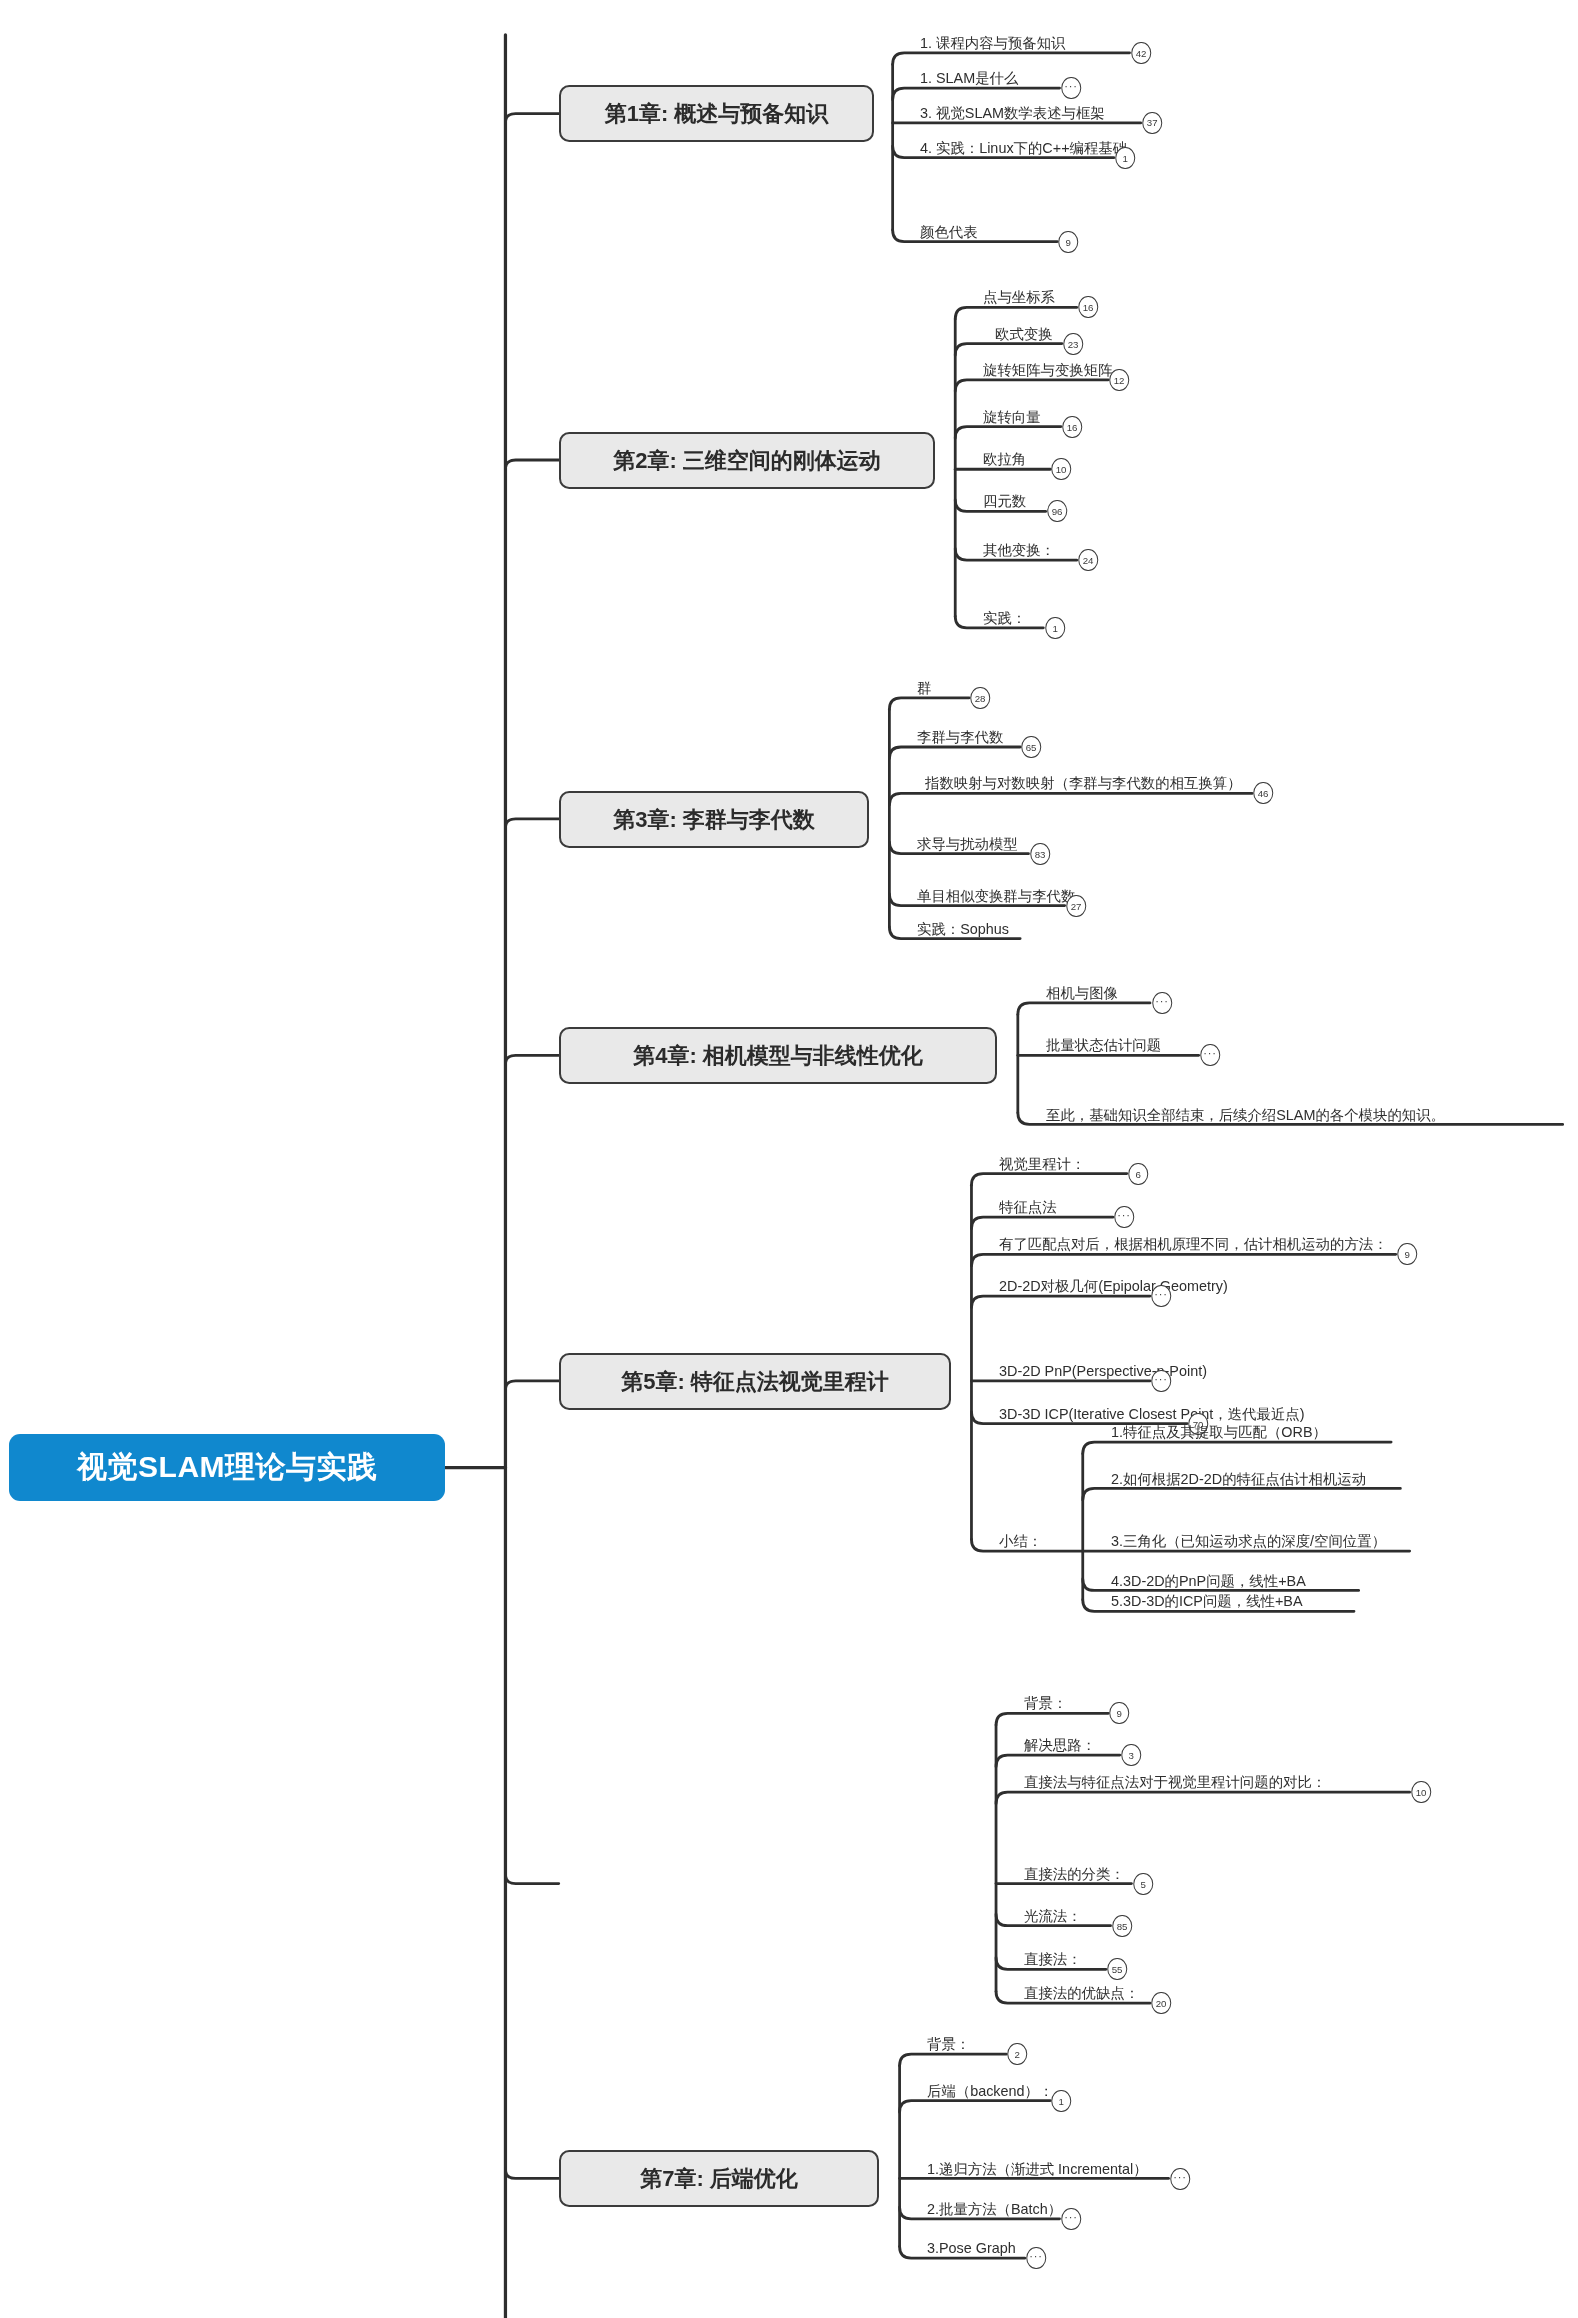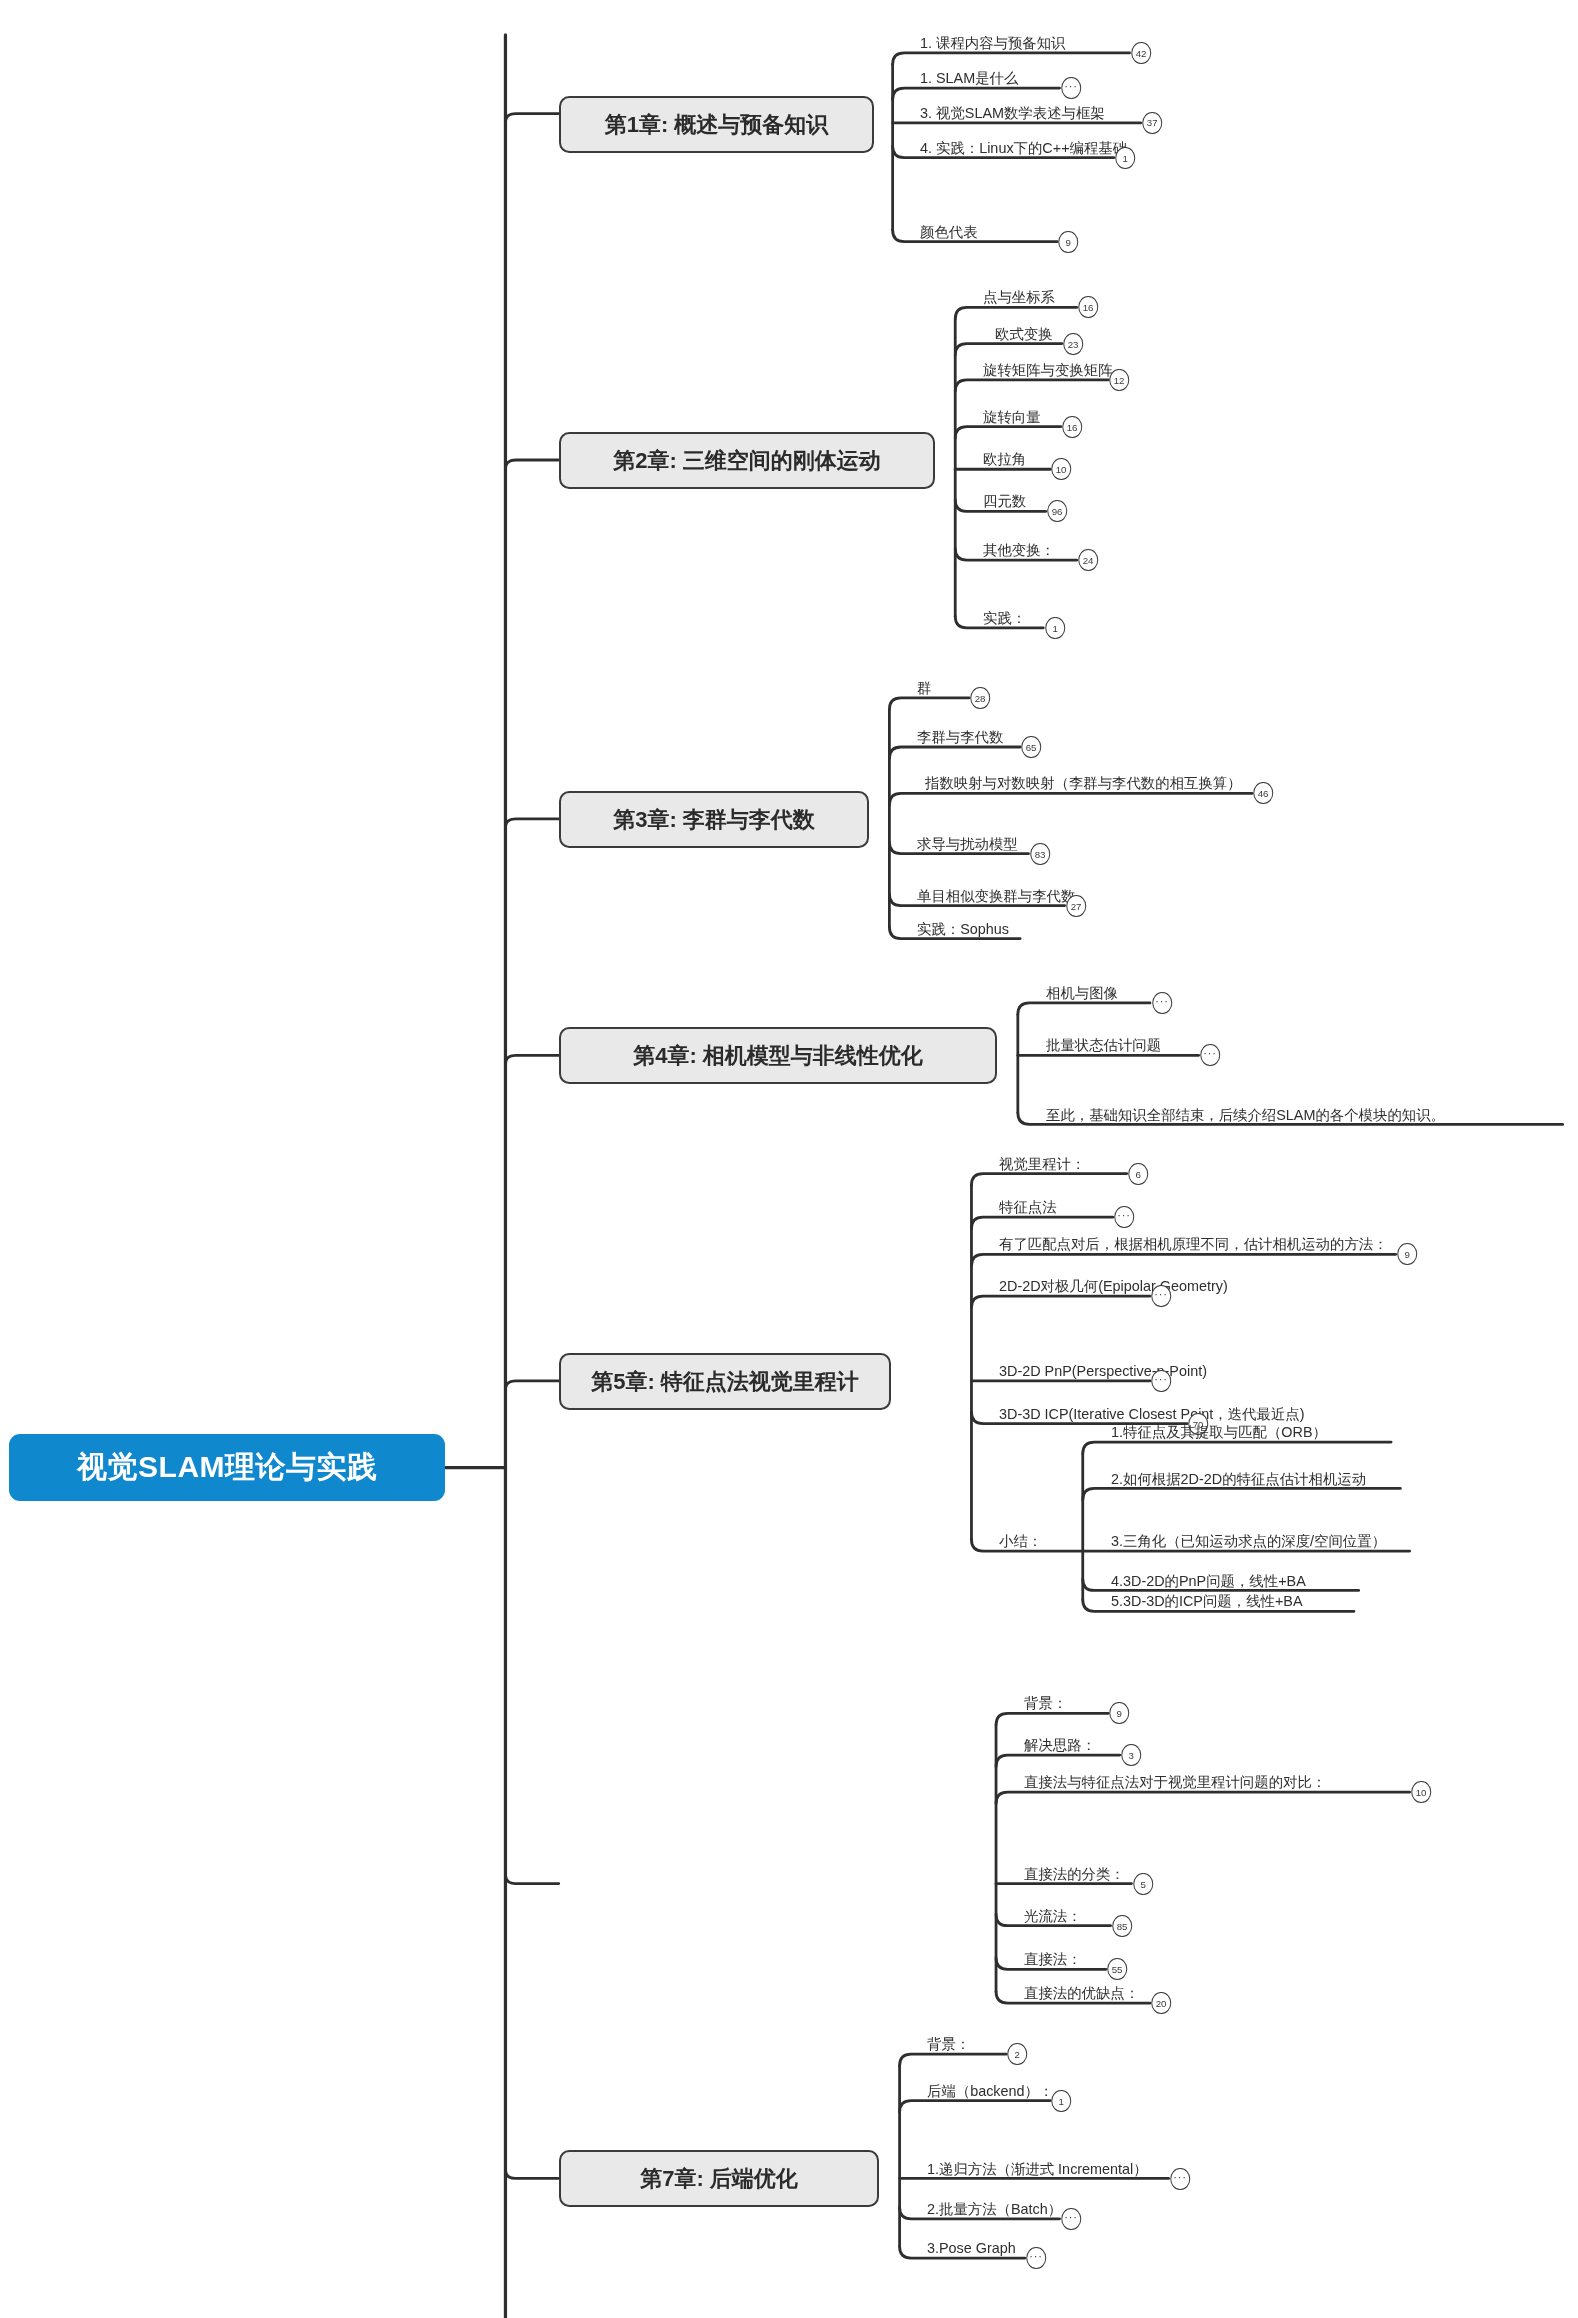--- a/index.html
+++ b/index.html
@@ -224,33 +224,33 @@
       <path d="M2390,5835 q0,-25 25,-25 L3190,5810"></path>
       <path d="M2390,5898 L3150,5898"></path>
       <path d="M2390,5970 q0,25 25,25 L2705,5995"></path>
     </g>
   </svg>
 
   <div class="root-node">
     <span class="root-label">视觉SLAM理论与实践</span>
   </div>
 
-  <div class="chapter-node" style="left:559px; top:85px; width:315px;margin-top:11px;">
+  <div class="chapter-node" style="left:559px; top:85px; width:315px;">
     <span class="chapter-label">第1章: 概述与预备知识</span>
   </div>
   <div class="chapter-node" style="left:559px; top:432px; width:376px;">
     <span class="chapter-label">第2章: 三维空间的刚体运动</span>
   </div>
   <div class="chapter-node" style="left:559px; top:791px; width:310px;">
     <span class="chapter-label">第3章: 李群与李代数</span>
   </div>
   <div class="chapter-node" style="left:559px; top:1027px; width:438px;">
     <span class="chapter-label">第4章: 相机模型与非线性优化</span>
   </div>
-  <div class="chapter-node" style="left:559px; top:1353px; width:332px;">
+  <div class="chapter-node" style="left:559px; top:1353px; width:392px;">
     <span class="chapter-label">第5章: 特征点法视觉里程计</span>
   </div>
   <div class="chapter-node" style="left:559px; top:2150px; width:320px;">
     <span class="chapter-label">第7章: 后端优化</span>
   </div>
 
   <div class="topic" style="left:920px; top:53px;">1. 课程内容与预备知识</div>
   <div class="badge" style="left:1141px; top:53px;">42</div>
 
   <div class="topic" style="left:920px; top:88px;">1. SLAM是什么</div>

